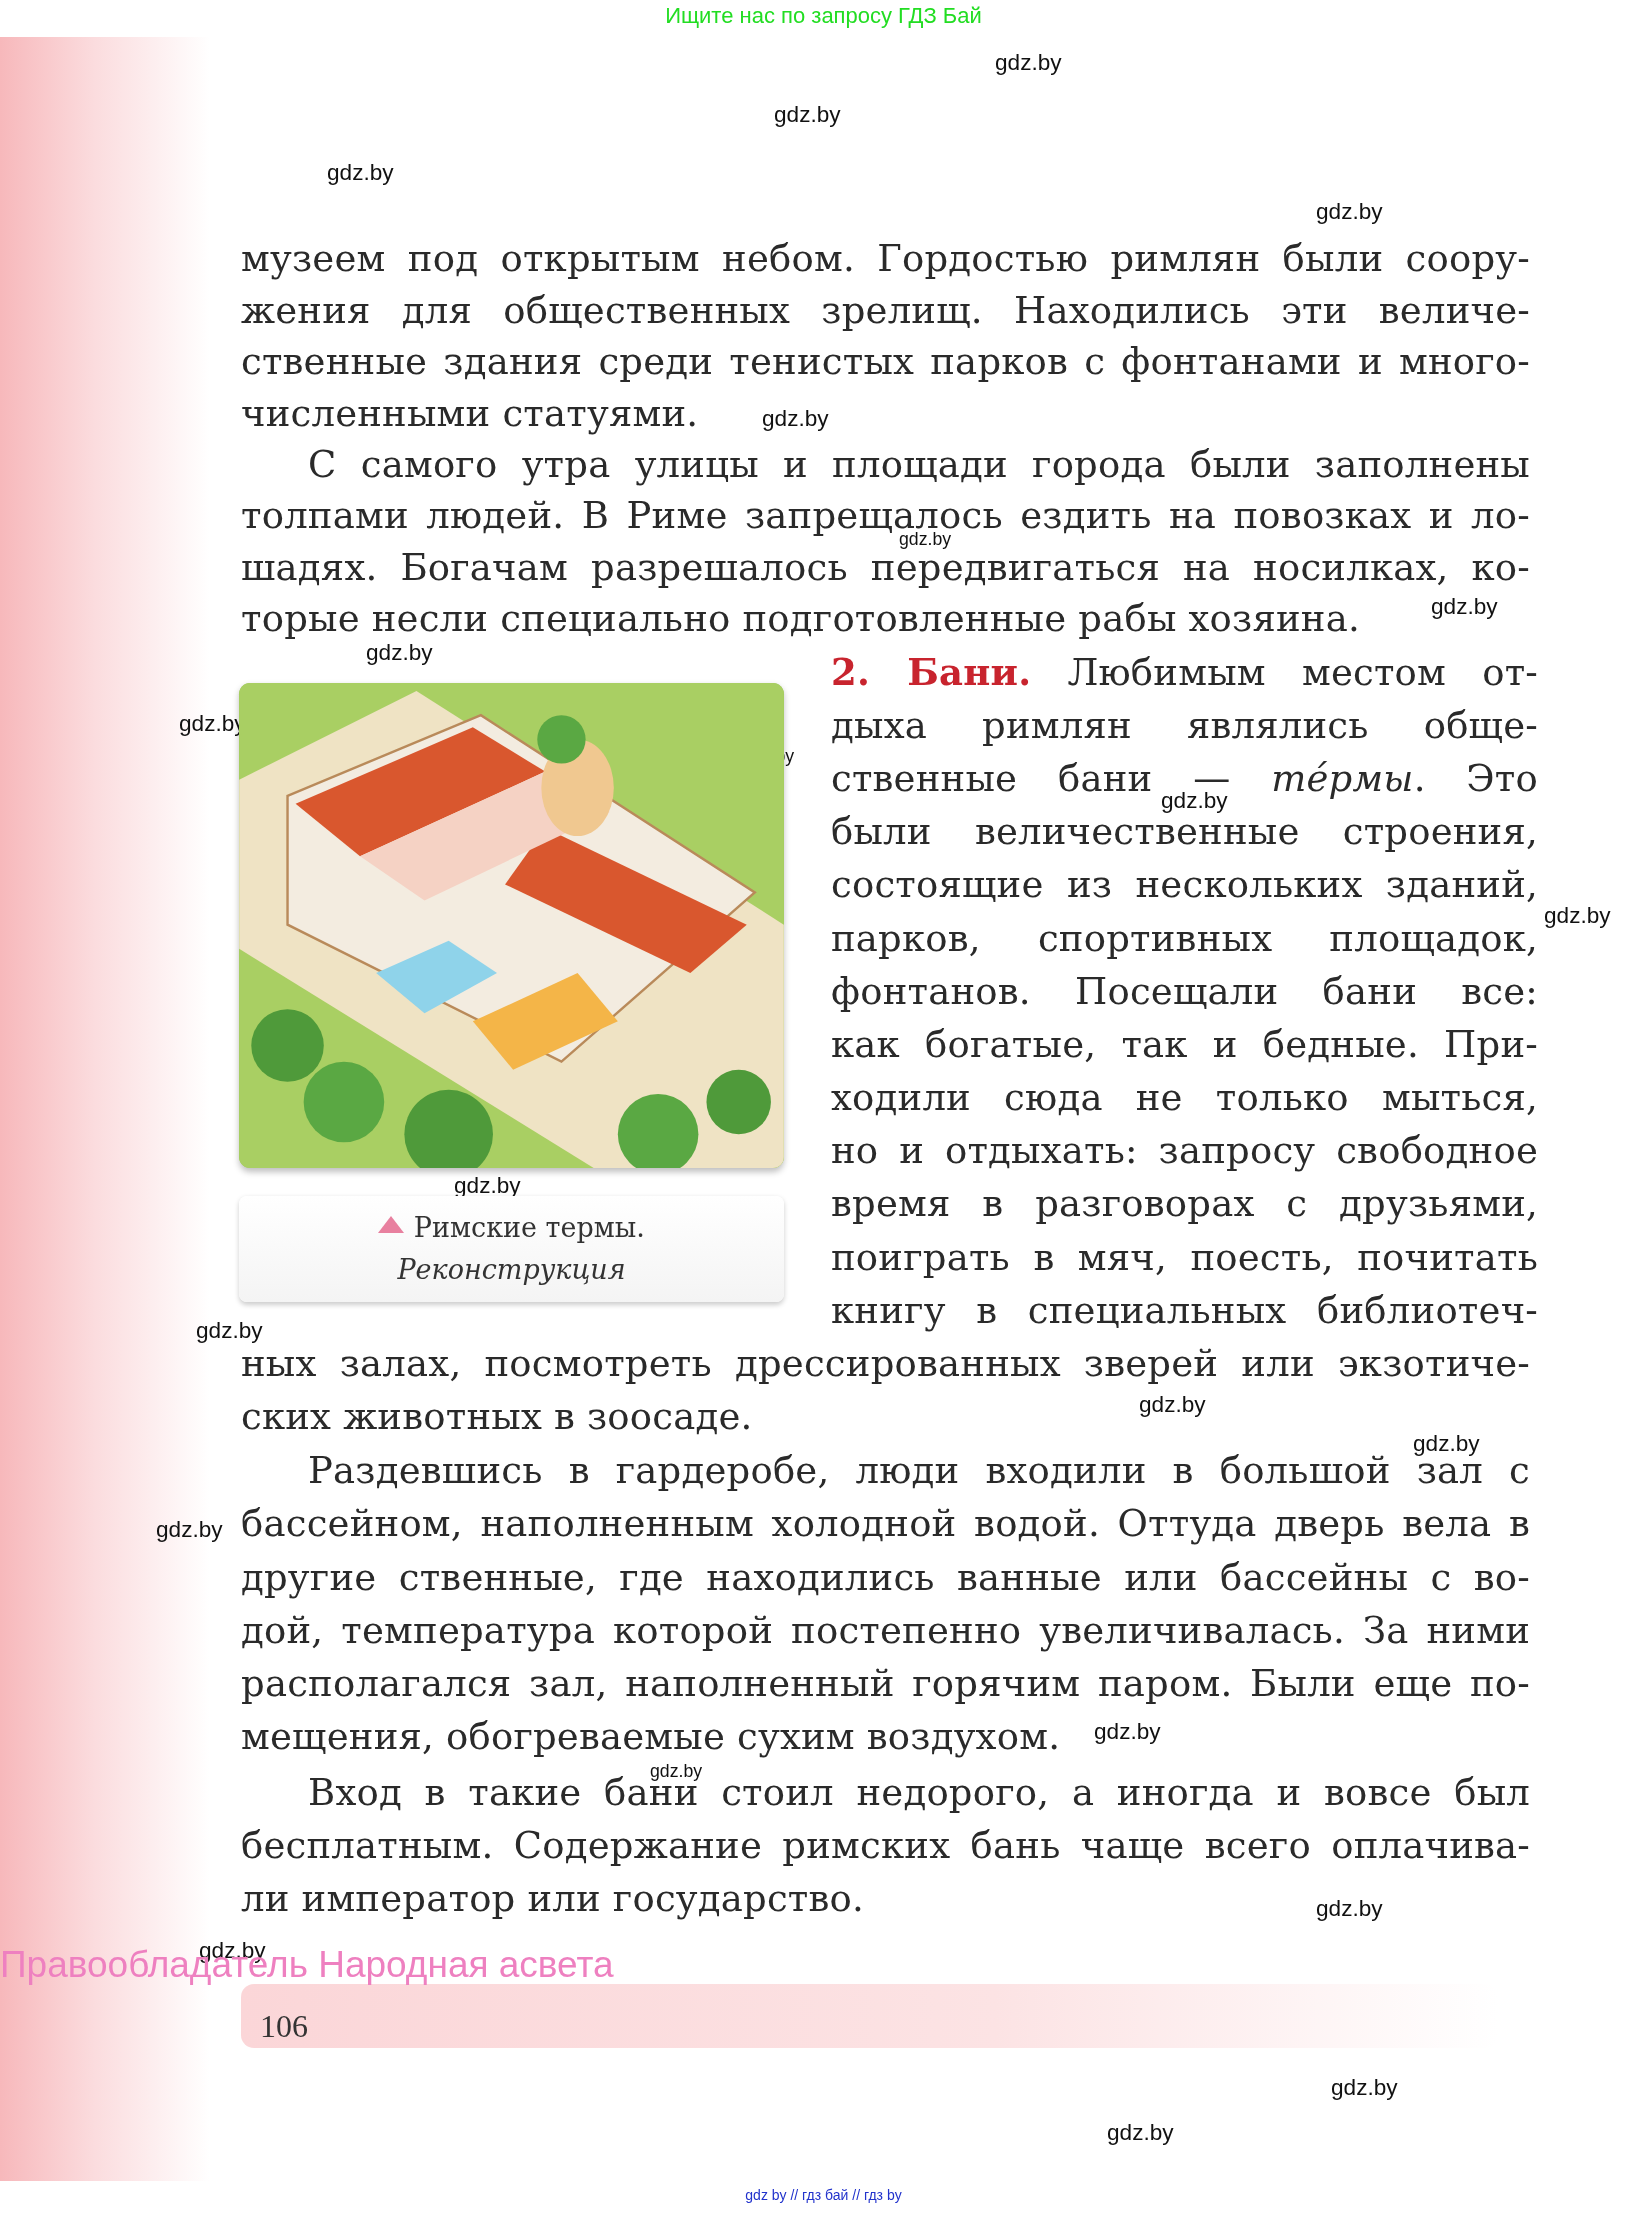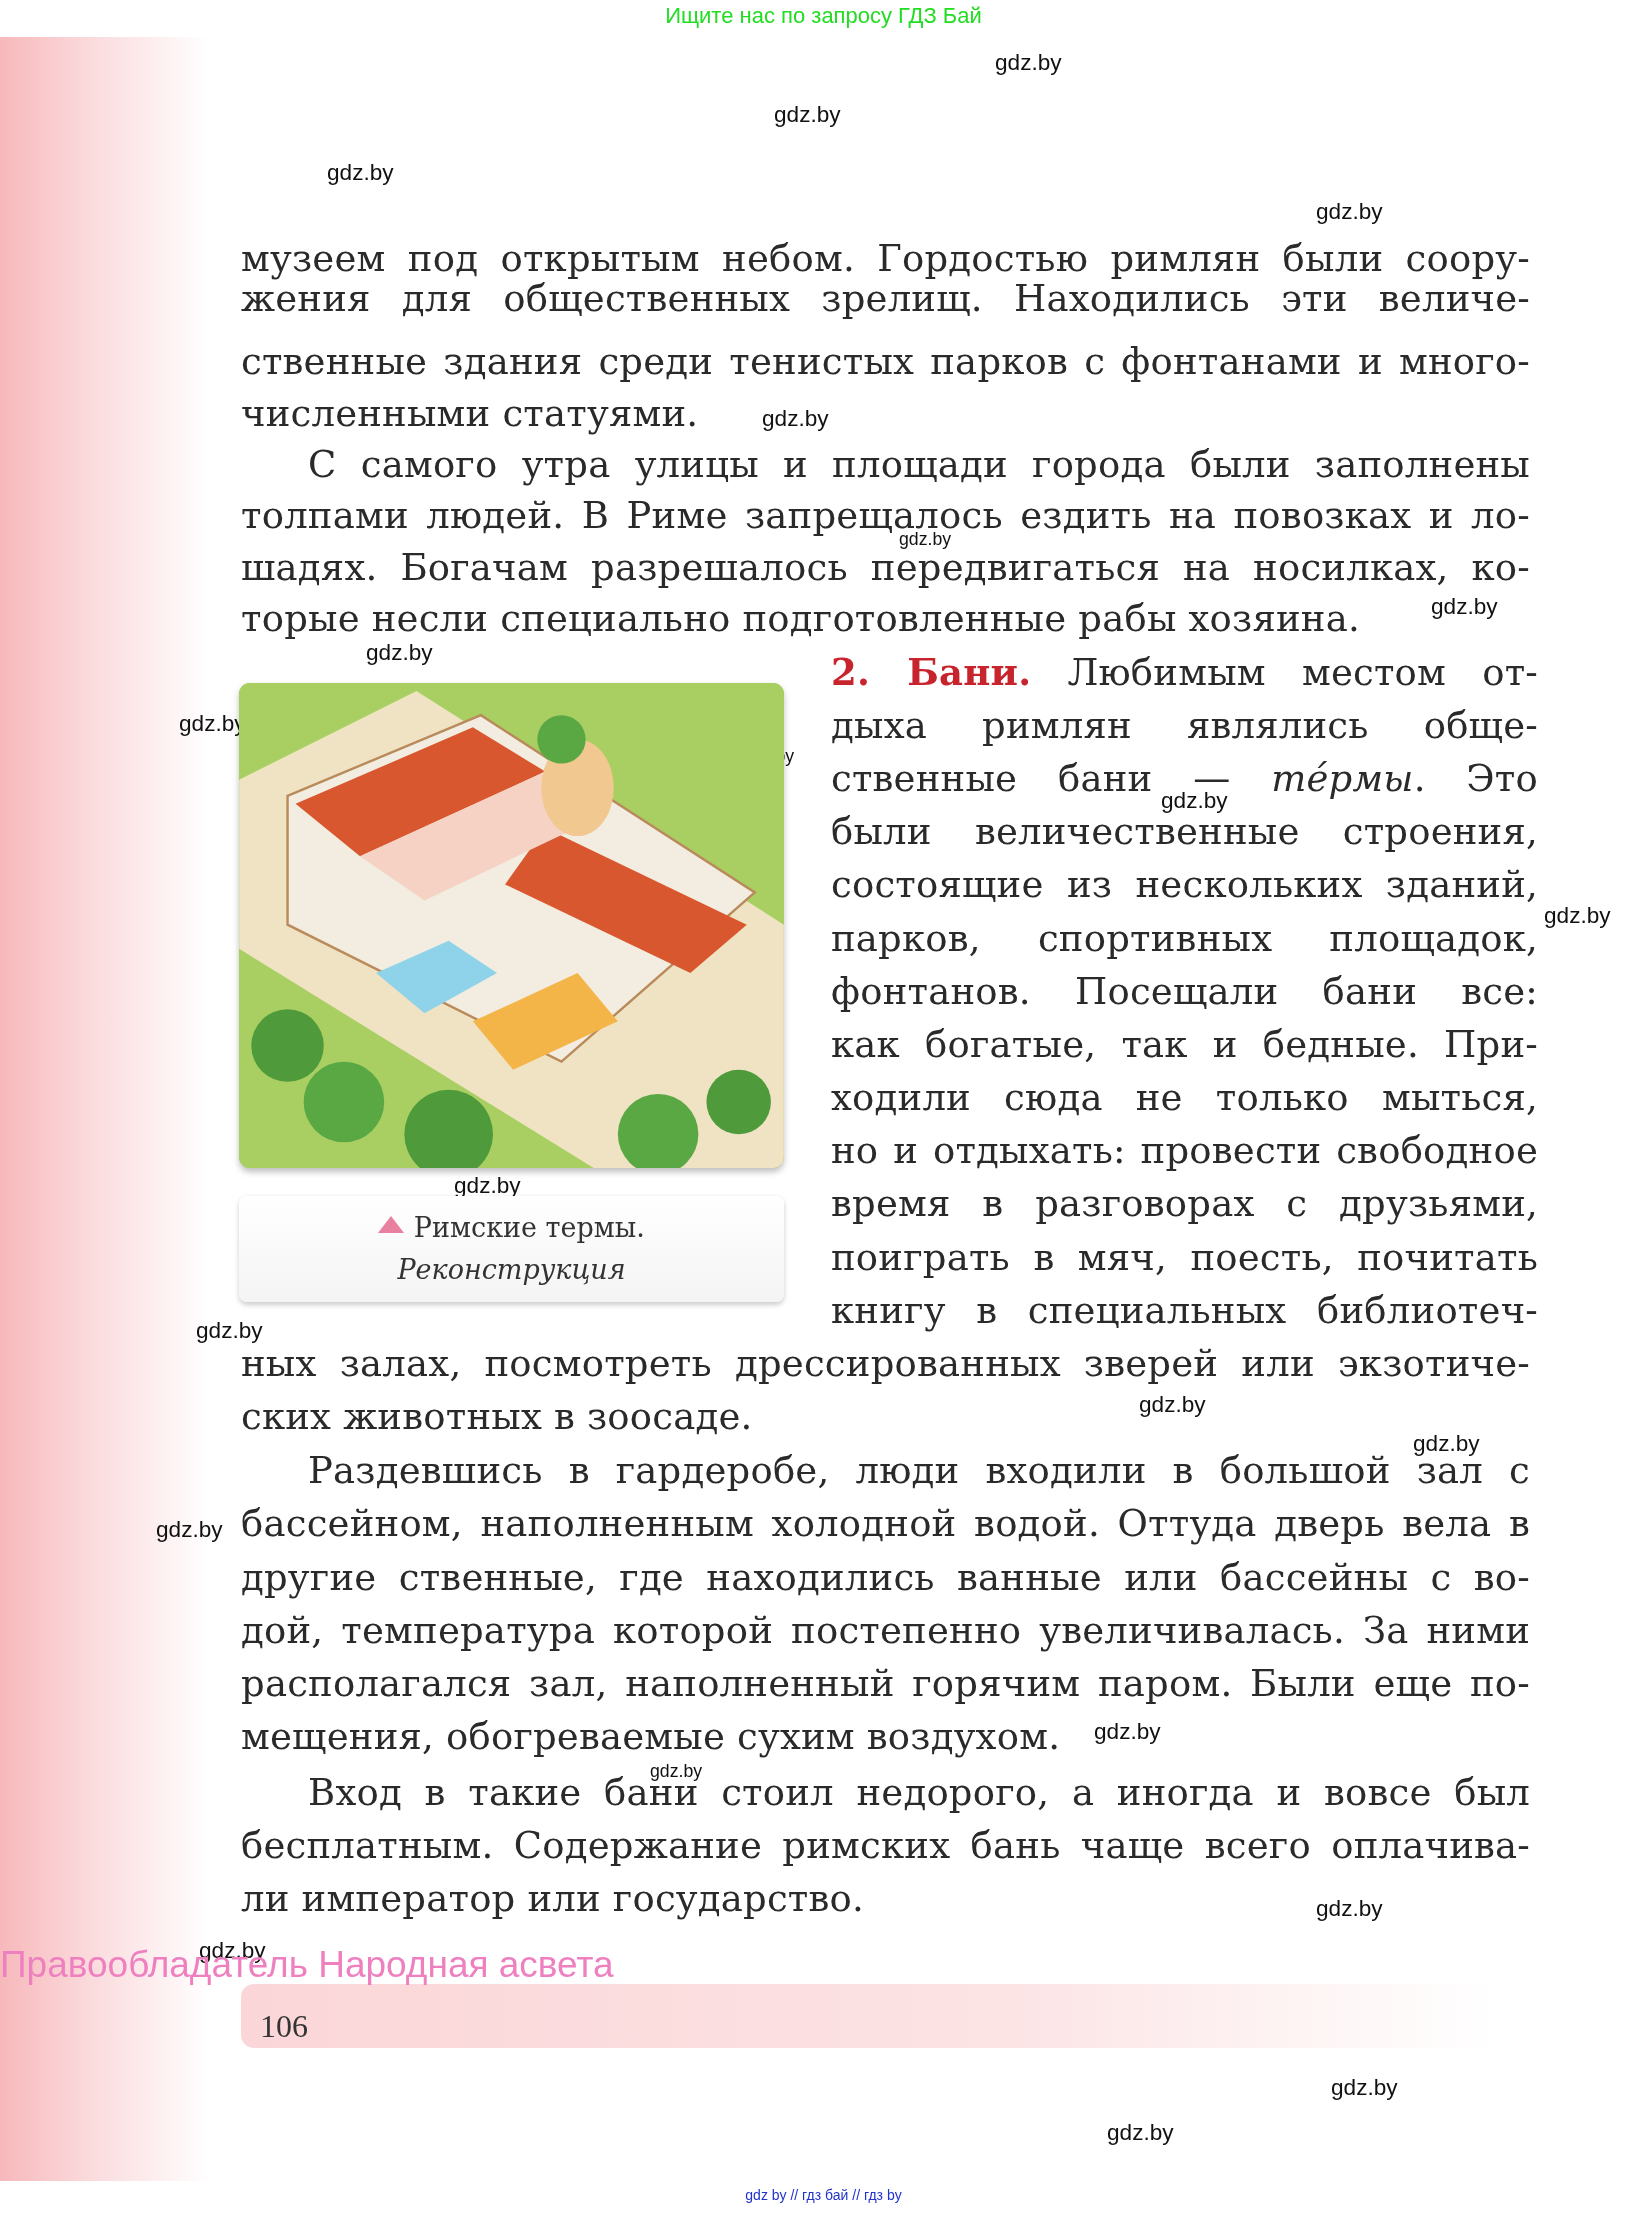--- a/index.html
+++ b/index.html
@@ -47,21 +47,21 @@
 <div class="wm" style="left:156px;top:1517px">gdz.by</div>
 <div class="wm" style="left:1094px;top:1719px">gdz.by</div>
 <div class="wm s" style="left:650px;top:1761px">gdz.by</div>
 <div class="wm" style="left:1316px;top:1896px">gdz.by</div>
 <div class="wm" style="left:199px;top:1938px">gdz.by</div>
 <div class="wm" style="left:706px;top:1984px">gdz.by</div>
 <div class="wm" style="left:1331px;top:2075px">gdz.by</div>
 <div class="wm" style="left:1107px;top:2120px">gdz.by</div>
 
 <div class="line" style="top:232px">музеем под открытым небом. Гордостью римлян были соору-</div>
-<div class="line" style="top:272px">жения для общественных зрелищ. Находились эти величе-</div>
+<div class="line" style="top:284px">жения для общественных зрелищ. Находились эти величе-</div>
 <div class="line" style="top:335px">ственные здания среди тенистых парков с фонтанами и много-</div>
 <div class="line last" style="top:387px">численными статуями.</div>
 
 <div class="line ind" style="top:438px">С самого утра улицы и площади города были заполнены</div>
 <div class="line" style="top:489px">толпами людей. В Риме запрещалось ездить на повозках и ло-</div>
 <div class="line" style="top:541px">шадях. Богачам разрешалось передвигаться на носилках, ко-</div>
 <div class="line last" style="top:592px">торые несли специально подготовленные рабы хозяина.</div>
 
 <div class="figure">
   <svg width="545" height="485" viewBox="0 0 676 602">
@@ -89,21 +89,21 @@
 
 <div class="line narrow" style="top:646px"><span class="red">2. Бани.</span><span> Любимым местом от-</span></div>
 <div class="line narrow" style="top:699px">дыха римлян являлись обще-</div>
 <div class="line narrow" style="top:752px"><span>ственные бани — </span><span class="it">те́рмы</span><span>. Это</span></div>
 <div class="line narrow" style="top:805px">были величественные строения,</div>
 <div class="line narrow" style="top:858px">состоящие из нескольких зданий,</div>
 <div class="line narrow" style="top:912px">парков, спортивных площадок,</div>
 <div class="line narrow" style="top:965px">фонтанов. Посещали бани все:</div>
 <div class="line narrow" style="top:1018px">как богатые, так и бедные. При-</div>
 <div class="line narrow" style="top:1071px">ходили сюда не только мыться,</div>
-<div class="line narrow" style="top:1124px">но и отдыхать: провести свободное</div>
+<div class="line narrow" style="top:1124px">но и отдыхать: запросу свободное</div>
 <div class="line narrow" style="top:1177px">время в разговорах с друзьями,</div>
 <div class="line narrow" style="top:1231px">поиграть в мяч, поесть, почитать</div>
 <div class="line narrow" style="top:1284px">книгу в специальных библиотеч-</div>
 <div class="line" style="top:1337px">ных залах, посмотреть дрессированных зверей или экзотиче-</div>
 <div class="line last" style="top:1390px">ских животных в зоосаде.</div>
 
 <div class="line ind" style="top:1444px">Раздевшись в гардеробе, люди входили в большой зал с</div>
 <div class="line" style="top:1497px">бассейном, наполненным холодной водой. Оттуда дверь вела в</div>
 <div class="line" style="top:1551px">другие ственные, где находились ванные или бассейны с во-</div>
 <div class="line" style="top:1604px">дой, температура которой постепенно увеличивалась. За ними</div>

